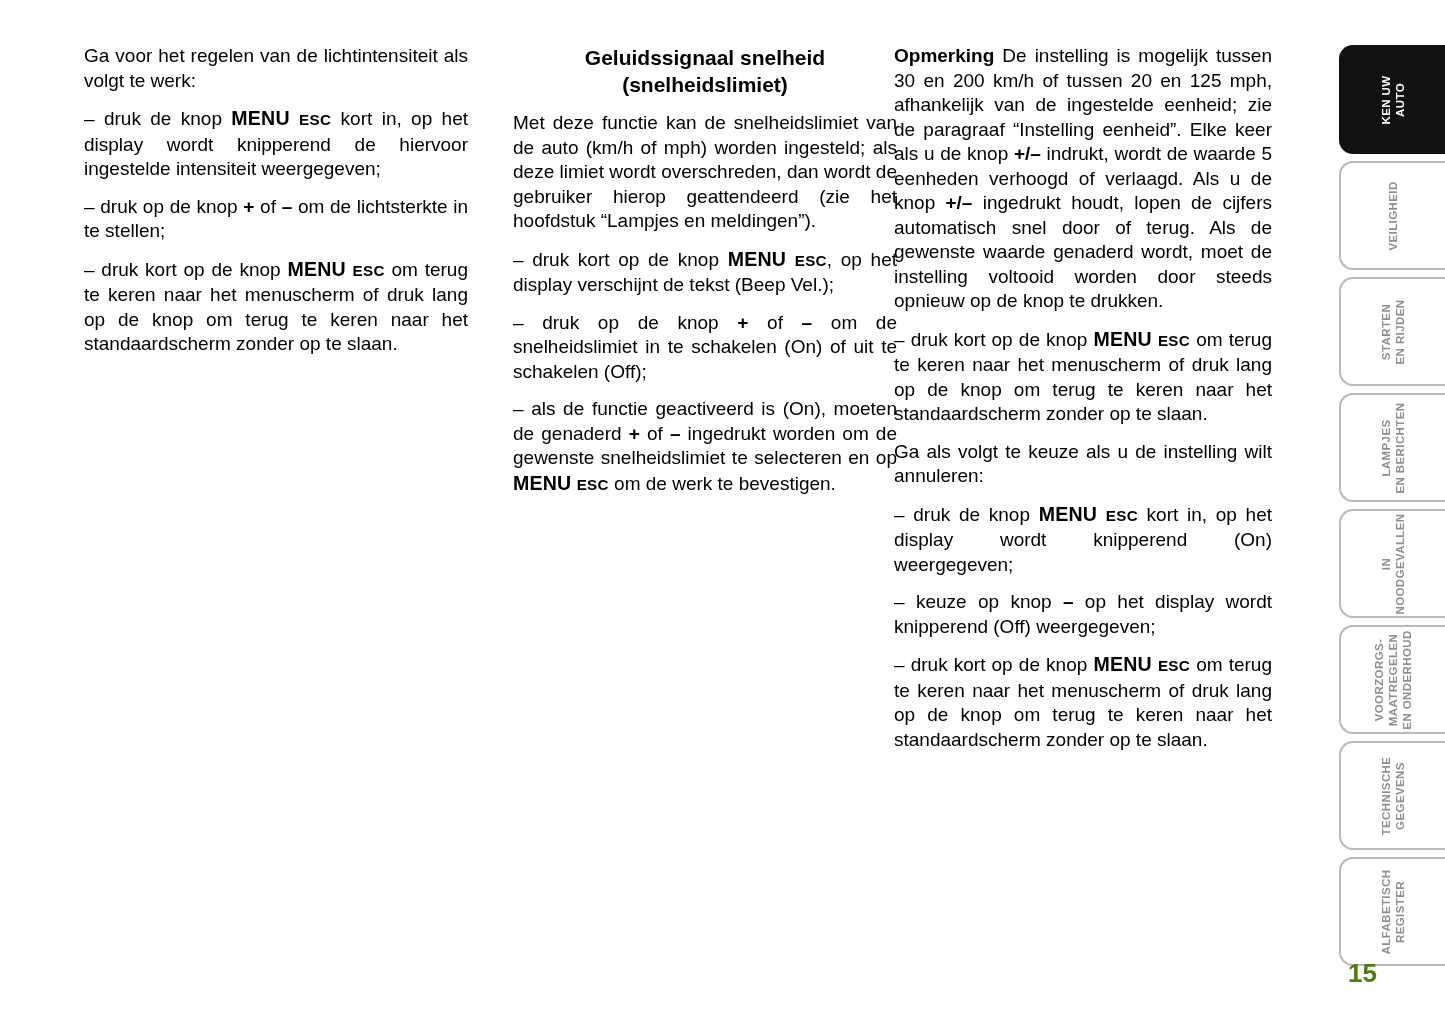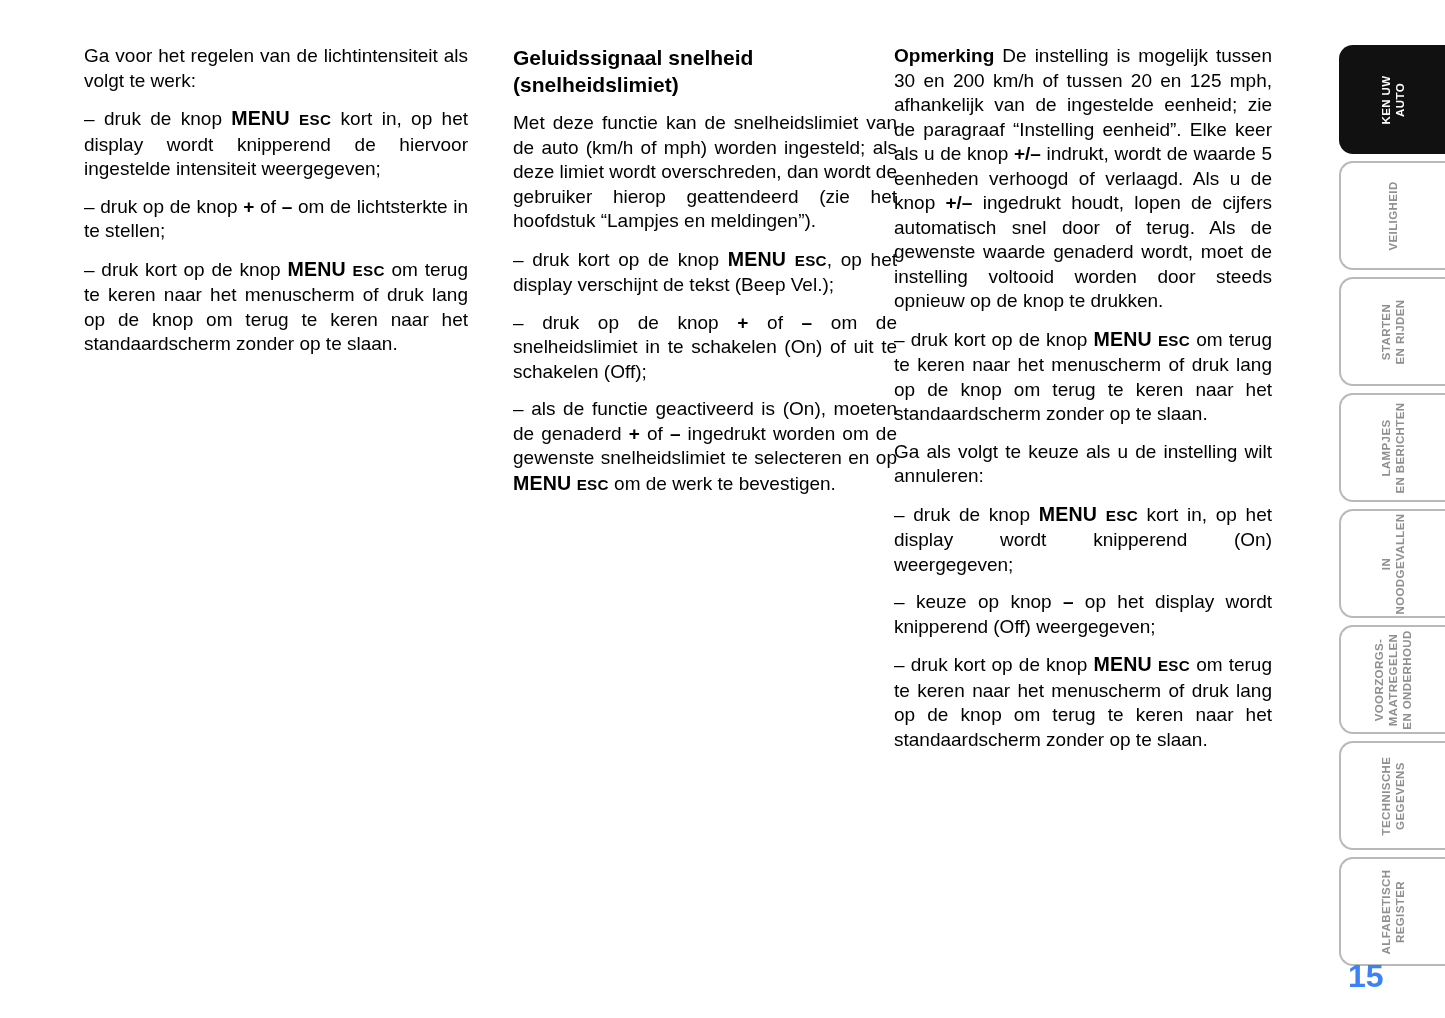--- a/index.html
+++ b/index.html
@@ -21,21 +21,21 @@
   }
   #col-0 { left:84px; }
   #col-1 { left:513px; }
   #col-2 { left:894px; width:378px; }
   .col-par { margin-bottom:13px; }
   .col-heading {
     font-size:21px;
     font-weight:bold;
     line-height:27px;
     white-space:pre-line;
-    text-align:left;
+    text-align:center;
     margin-bottom:13px;
   }
   .run-menu { font-weight:bold; font-size:1.03em; letter-spacing:0.2px; }
   .run-esc  { font-weight:bold; font-size:0.8em; letter-spacing:0.3px; }
   .run-sym  { font-weight:bold; }
   .run-b    { font-weight:bold; }
 
   .sidebar {
     position:absolute;
     top:45px;
@@ -70,23 +70,23 @@
     line-height:14px;
     letter-spacing:0.4px;
     color:var(--tab-text, #8f8f8f);
   }
   .tab.active .tab-label { color:var(--tab-active-text, #ffffff); }
 
   .page-number {
     position:absolute;
     left:1348px;
     top:958px;
-    font-size:32px;
+    font-size:26px;
     font-weight:bold;
-    color:#3b82f6;
+    color:#4d7c0f;
   }
 </style>
 </head>
 <body>
 
 <div class="column" id="col-0">
     <p class="col-par"><span>Ga voor het regelen van de lichtintensiteit als volgt te werk:</span></p>
     <p class="col-par"><span>– druk de knop </span><span class="run-menu">MENU</span><span> </span><span class="run-esc">ESC</span><span>  kort in, op het display wordt knipperend de hiervoor ingestelde intensiteit weergegeven;</span></p>
     <p class="col-par"><span>– druk op de knop </span><span class="run-sym">+</span><span> of </span><span class="run-sym">–</span><span> om de lichtsterkte in te stellen;</span></p>
     <p class="col-par"><span>– druk kort op de knop </span><span class="run-menu">MENU</span><span> </span><span class="run-esc">ESC</span><span> om terug te keren naar het menuscherm of druk lang op de knop om terug te keren naar het standaardscherm zonder op te slaan.</span></p>

